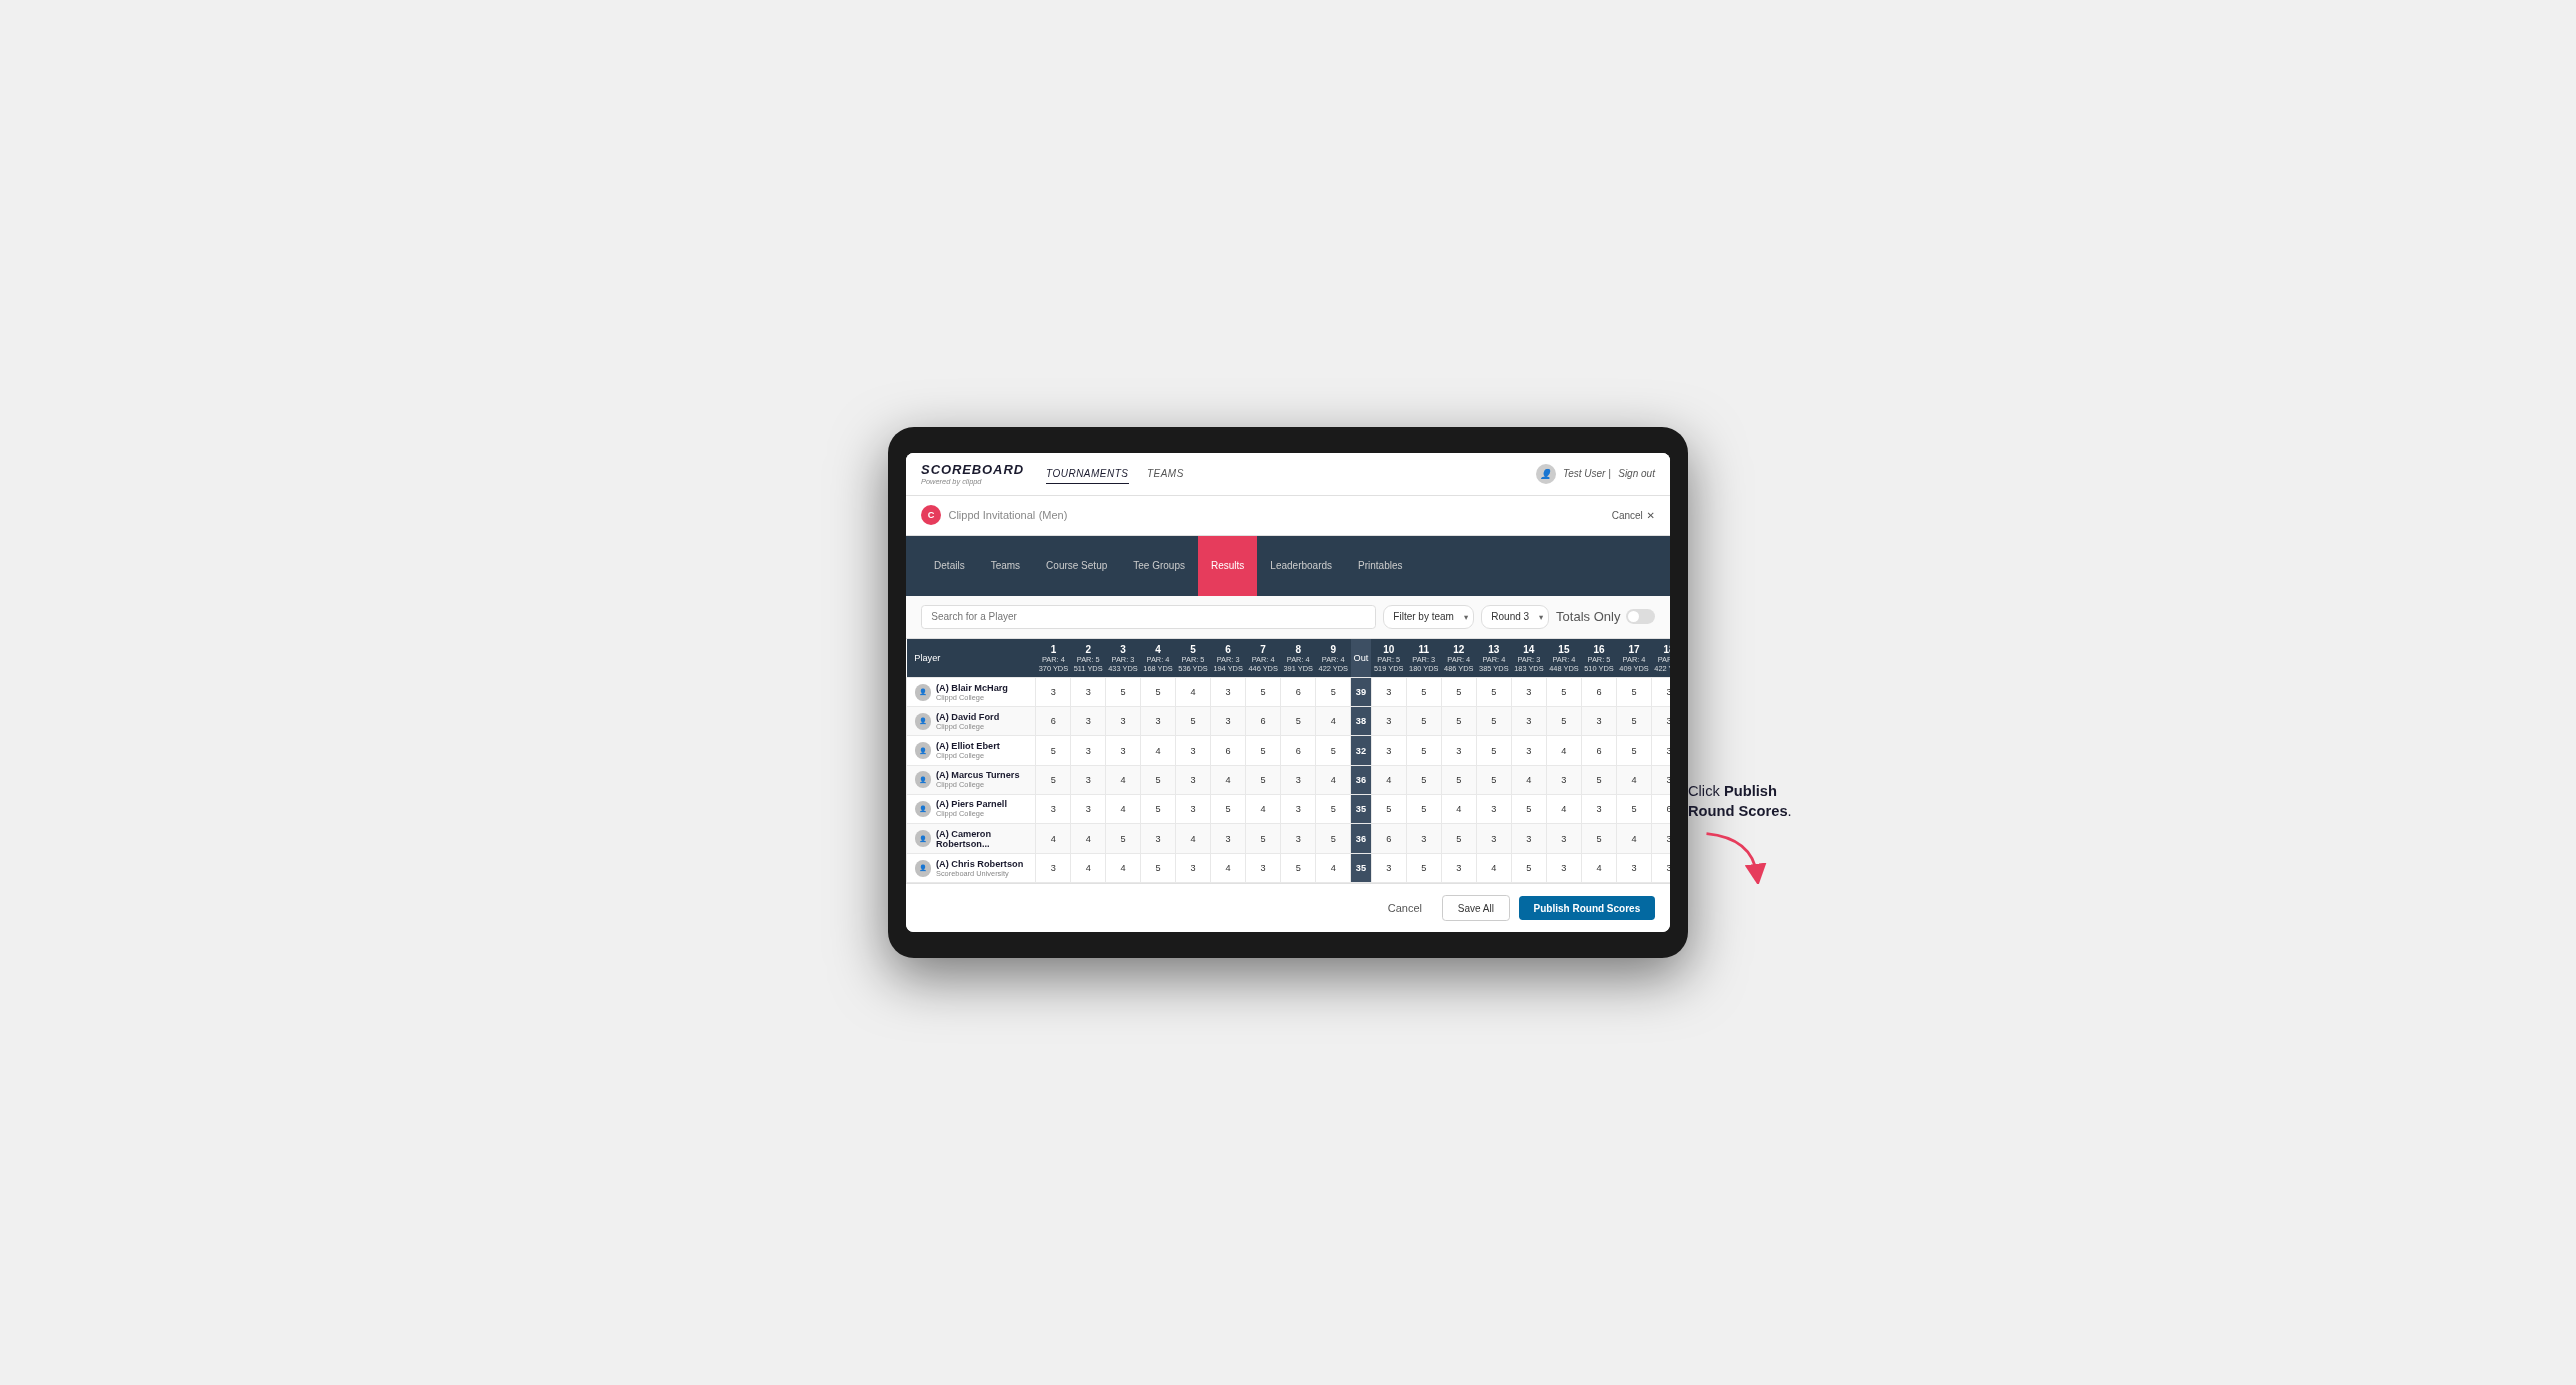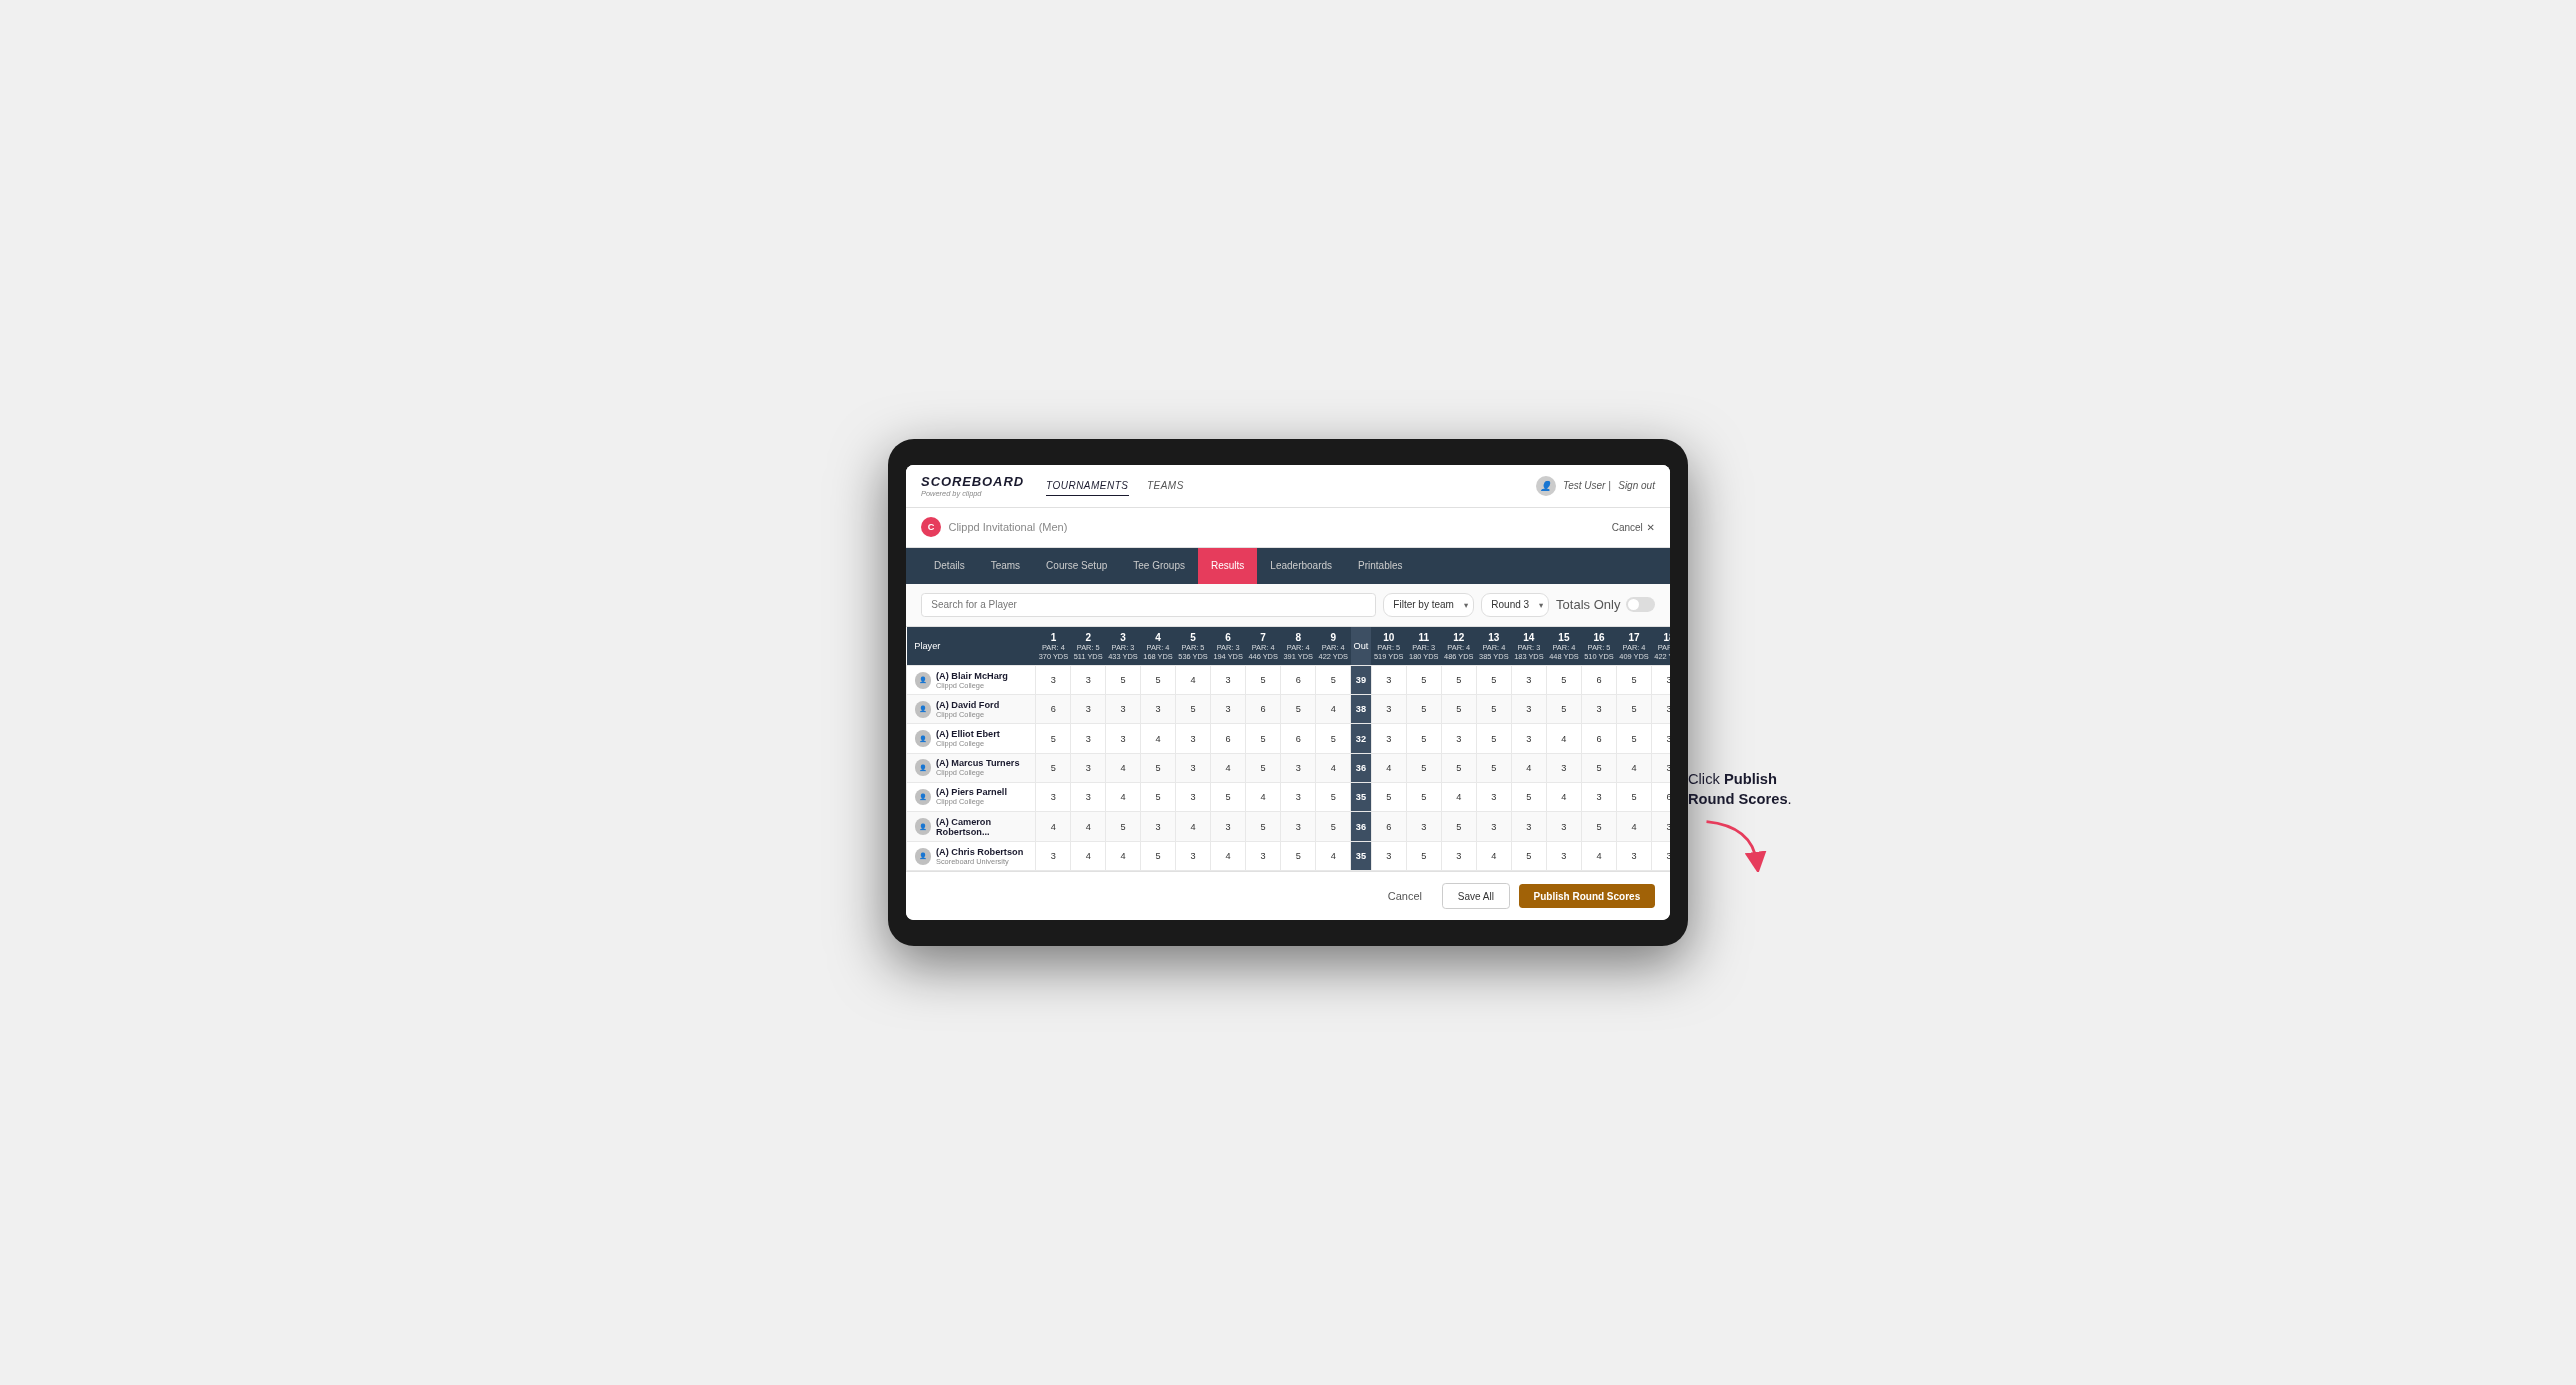--- a/index.html
+++ b/index.html
@@ -147,21 +147,21 @@
     
     .sub-tabs {
       background: #2c3e50;
       display: flex;
       padding: 0 14.7px;
     }
 
     .sub-tab {
       font-size: 10px;
       color: #ccc;
-      padding: 12px 13px;
+      padding: 24px 13px;
       cursor: pointer;
       border-bottom: 1.8px solid transparent;
     }
 
     .sub-tab.active {
       color: #fff;
       background: #e63c5c;
       border-radius: 0;
     }
 
@@ -366,21 +366,21 @@
       background: #fff;
       border: 0.9px solid #ccc;
       color: #333;
       font-size: 10px;
       cursor: pointer;
       padding: 6.4px 14.7px;
       border-radius: 3.7px;
     }
 
     .btn-publish {
-      background: #a16207;
+      background: #0369a1;
       border: none;
       color: #fff;
       font-size: 10px;
       cursor: pointer;
       padding: 6.4px 14.7px;
       border-radius: 3.7px;
       font-weight: 600;
     }
 
     

